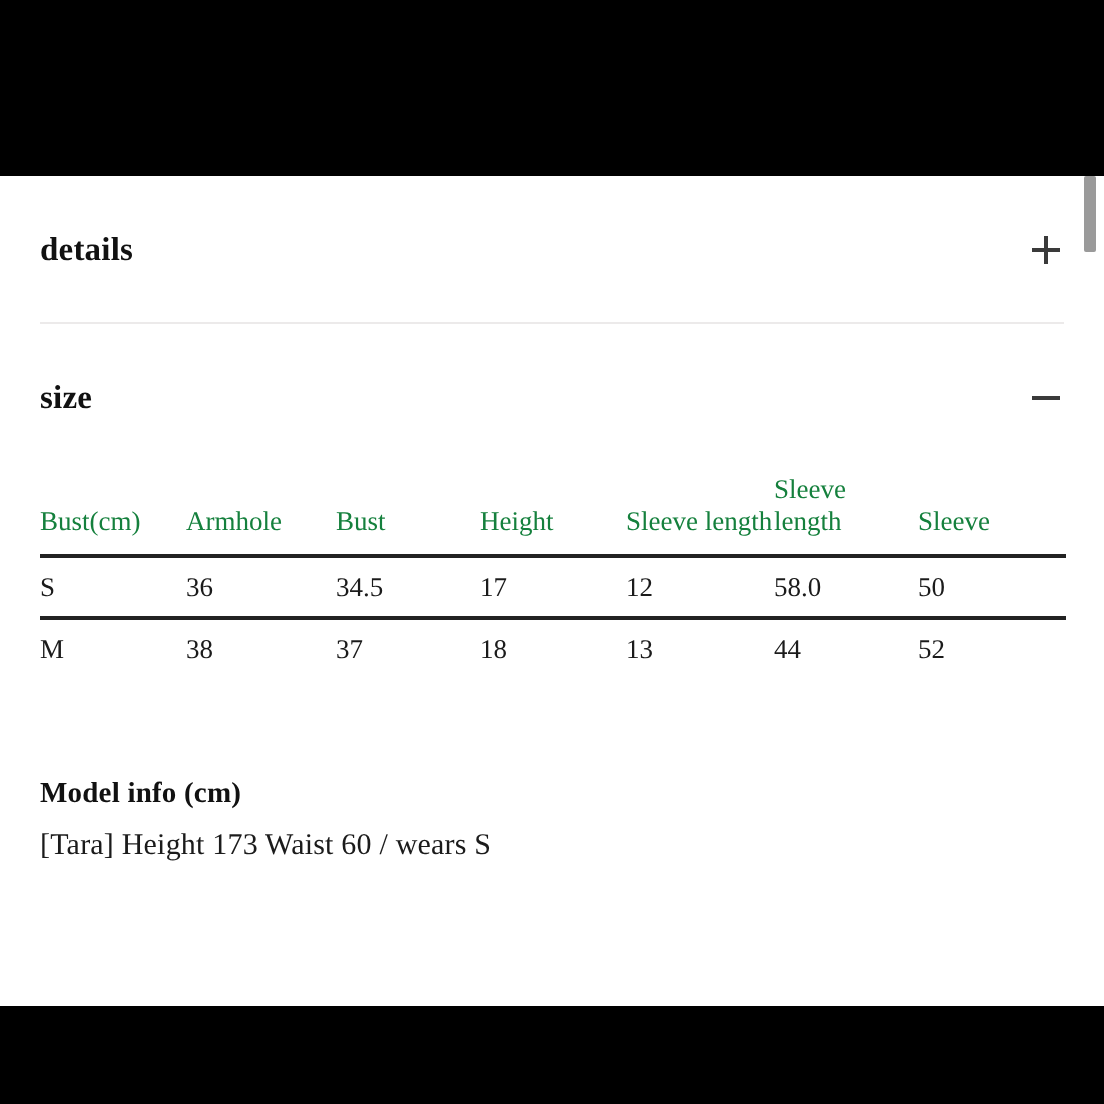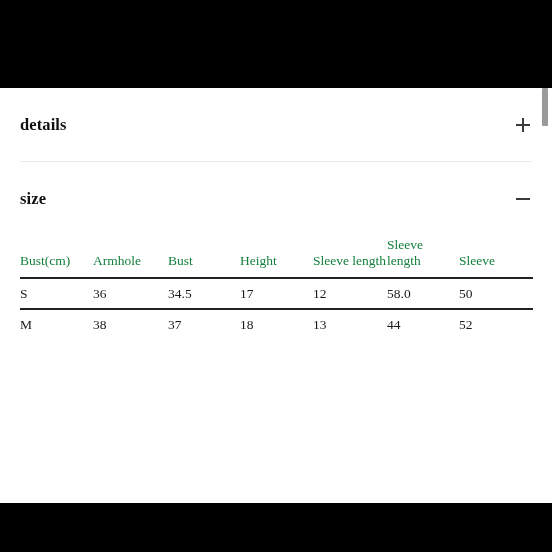--- a/index.html
+++ b/index.html
@@ -228,20 +228,24 @@
               <td>37</td>
               <td>18</td>
               <td>13</td>
               <td>44</td>
               <td>52</td>
             </tr>
           </tbody>
         </table>
       </div>
 
+      <div class="model-info">
+        <div class="model-info-title">Model info (cm)</div>
+        <div class="model-info-line">[Tara] Height 173 Waist 60 / wears S</div>
+      </div>
 
     </div>
 
     <div class="scrollbar-track">
       <div class="scrollbar-thumb"></div>
     </div>
   </div>
 
 </div>
 

